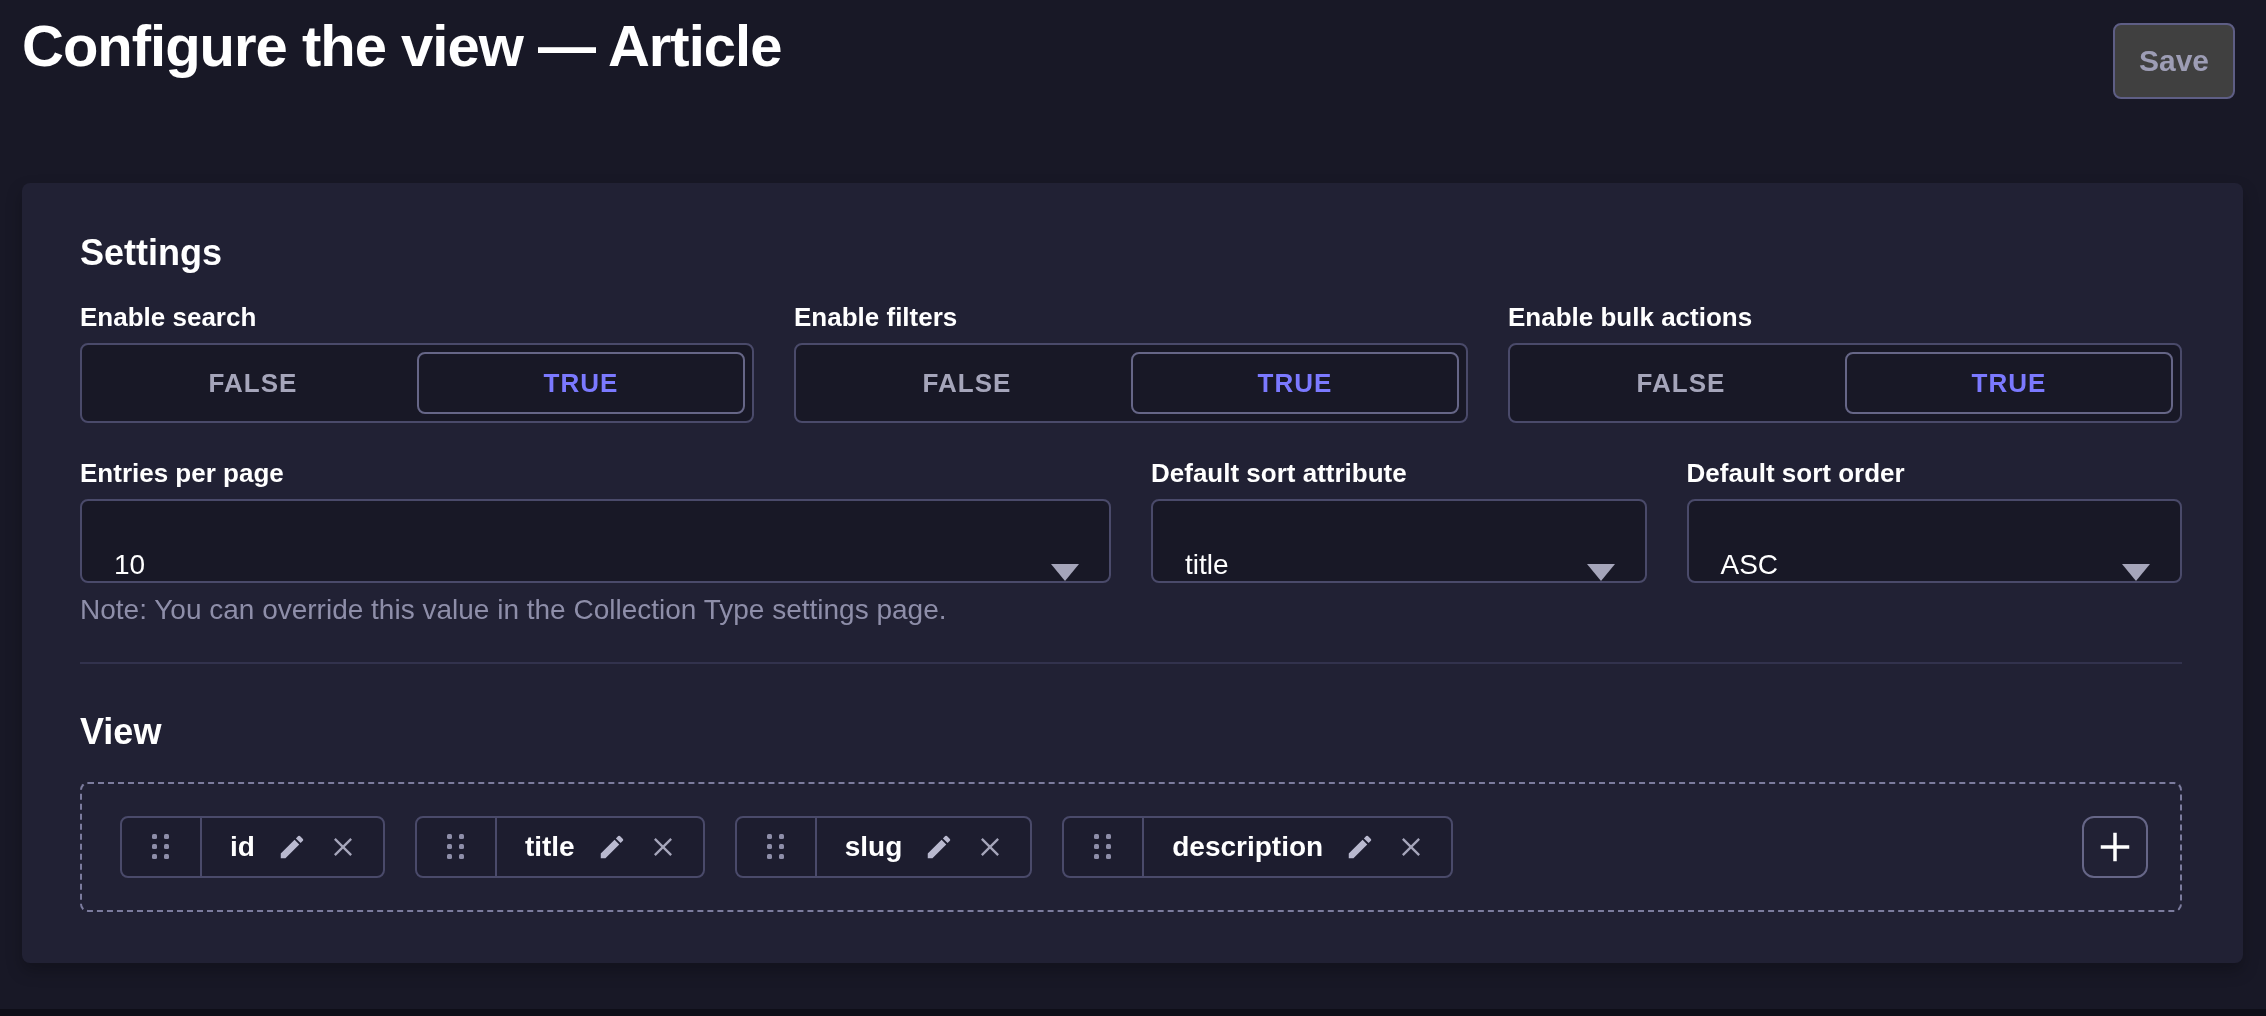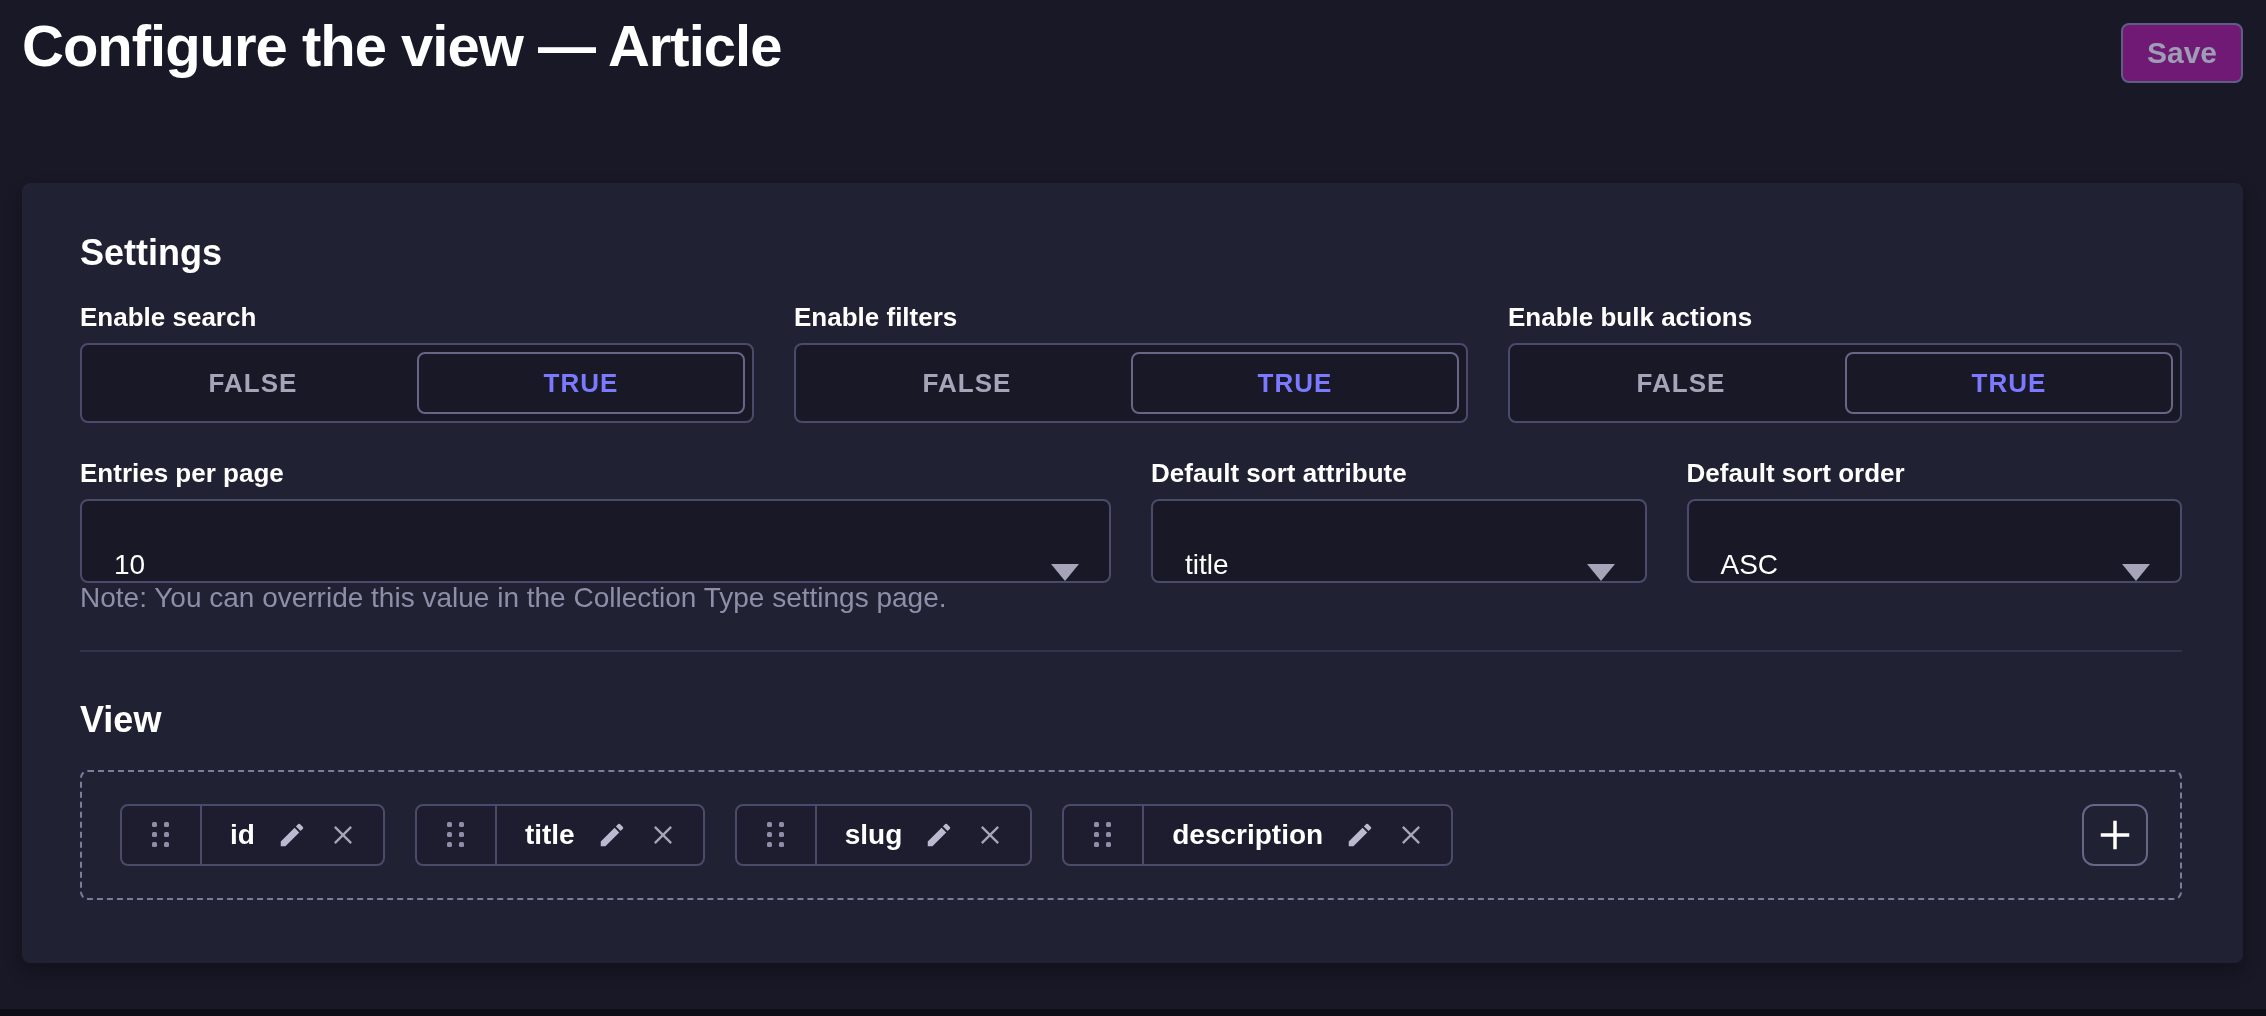--- a/index.html
+++ b/index.html
@@ -16,23 +16,23 @@
   
   .header { position:relative; padding-top:10px; }
   .page-title {
     font-size:58px; font-weight:700; letter-spacing:-1px;
     line-height:56px; color:#ffffff;
   }
   .page-subtitle {
     margin-top:6px; font-size:30px; line-height:34px; color:#a5a5ba;
   }
   .save-btn {
-    position:absolute; top:15px; right:0;
-    width:122px; height:60px;
-    background:#701a75; border:2px solid #5e5e85; border-radius:8px;
+    position:absolute; top:15px; right:8px;
+    width:122px; height:76px;
+    background:#404040; border:2px solid #5e5e85; border-radius:8px;
     color:#9d9db5; font-size:30px; font-weight:600;
     font-family:"Liberation Sans", sans-serif;
     display:flex; align-items:center; justify-content:center;
     cursor:default;
   }
 
   
   .card {
     margin-top:109px;
     background:#212134; border-radius:8px;
@@ -77,21 +77,21 @@
     display:flex; align-items:flex-end; justify-content:space-between;
     padding:0 30px 0 32px; cursor:pointer;
   }
   .select-value { font-size:28px; color:#ffffff; }
   .caret-down {
     width:0; height:0;
     border-left:14px solid transparent; border-right:14px solid transparent;
     border-top:17px solid #a5a5ba;
   }
   .field-hint {
-    font-size:28px; line-height:30px; color:#8e8ea9;
+    margin-top:12px; font-size:28px; line-height:30px; color:#8e8ea9;
   }
 
   
   .divider { margin-top:37px; height:2px; background:#32324d; }
   .view-heading { margin-top:50px; }
 
   .dropzone {
     position:relative; margin-top:32px;
     border:2px dashed #7c7c9e; border-radius:8px;
     padding:32px 110px 32px 38px;

